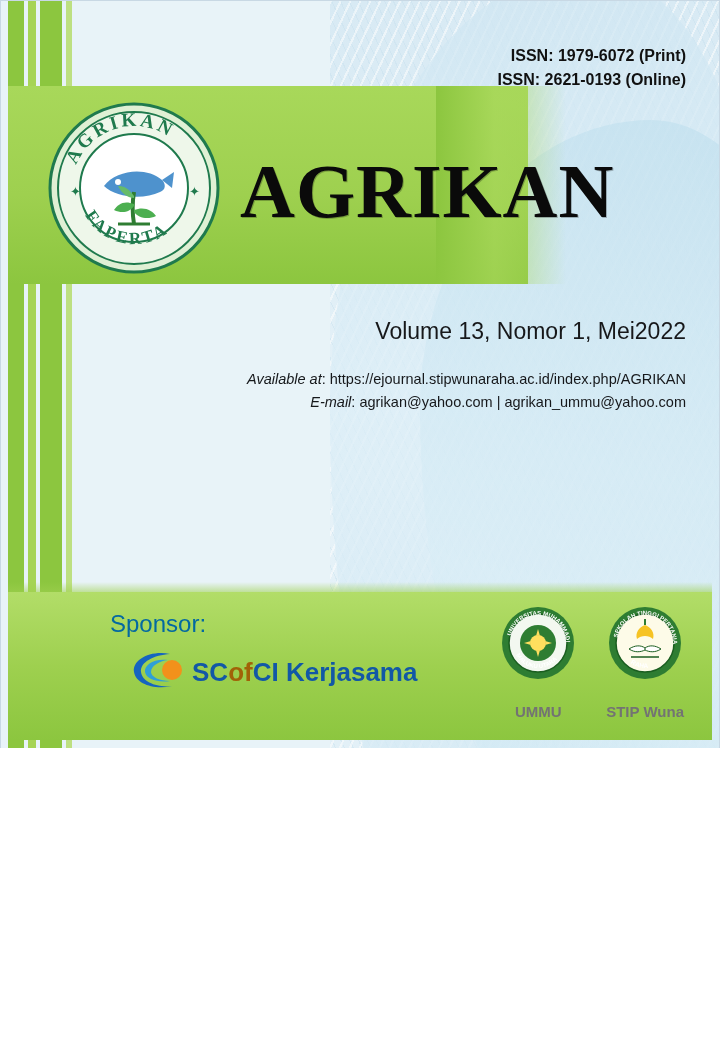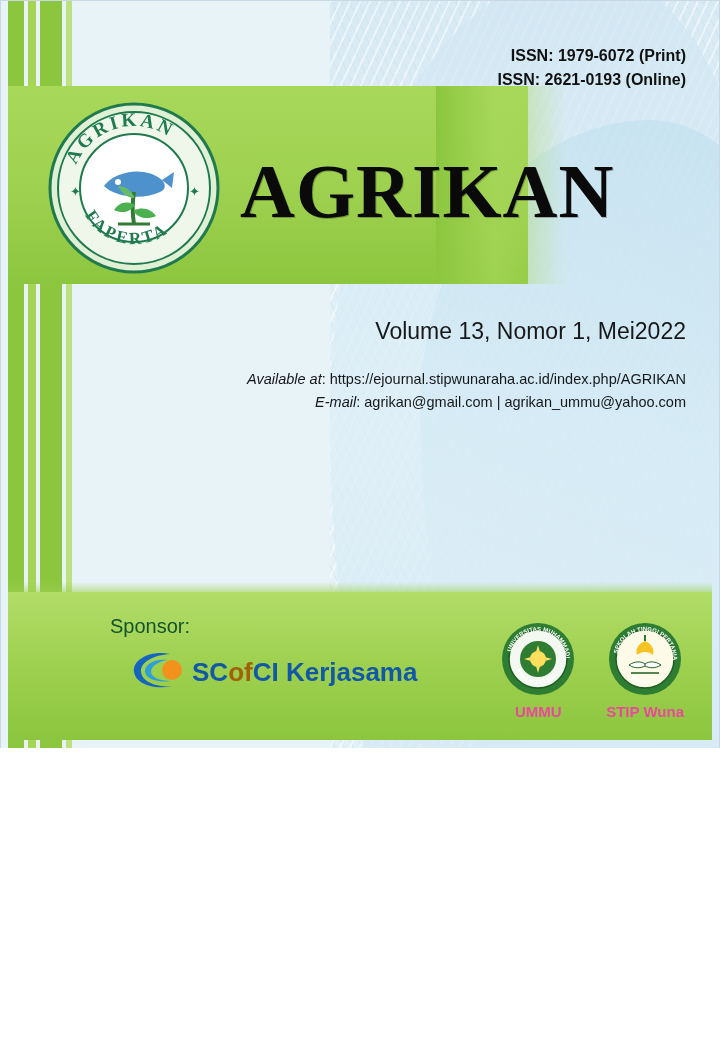--- a/index.html
+++ b/index.html
@@ -168,22 +168,22 @@
   .kerjasama .k-line {
     font-size: 19.5px;
     color: #111;
     line-height: 1.35;
   }
 
   
   .sponsor-label {
     position: absolute;
     left: 110px; bottom: 110px;
-    font-size: 20px;
-    color: #14532d;
+    font-size: 24px;
+    color: #0369a1;
     z-index: 25;
   }
   .sponsor-logo {
     position: absolute;
     left: 128px; bottom: 52px;
     display: flex;
     align-items: center;
     z-index: 25;
   }
   .sponsor-logo .sp-text {
@@ -199,22 +199,22 @@
     position: absolute;
     right: 36px; bottom: 28px;
     display: flex;
     gap: 30px;
     z-index: 25;
   }
   .seal-item { text-align: center; }
   .seal-caption {
     font-size: 15px;
     font-weight: bold;
-    color: #ec4899;
-    margin-top: 2px;
+    color: #737373;
+    margin-top: 18px;
   }
 </style>
 </head>
 <body>
 
 <div class="cover">
 
   <div class="bg-base"></div>
   <div class="bg-texture"></div>
   <div class="bg-curve"></div>
@@ -270,21 +270,21 @@
 
   <div class="journal-title">AGRIKAN</div>
 
   <div class="volume">Volume 13, Nomor 1, Mei2022</div>
 
   <div class="avail">
     <div>
       <i>Available at</i><span>: </span><span>https://ejournal.stipwunaraha.ac.id/index.php/AGRIKAN</span>
     </div>
     <div>
-      <i>E-mail</i><span>: </span><span>agrikan@gmail.com | agrikan_ummu@yahoo.com</span>
+      <i>E-mail</i><span>: </span><span>agrikan@yahoo.com | agrikan_ummu@yahoo.com</span>
     </div>
   </div>
 
 
   <div class="sponsor-label">Sponsor:</div>
   <div class="sponsor-logo">
     <svg width="58" height="48" viewBox="0 0 58 48" xmlns="http://www.w3.org/2000/svg">
       <path d="M42 6 C22 2, 4 12, 6 24 C8 36, 26 42, 44 38 C30 40, 14 34, 13 24 C12 14, 26 7, 42 6 Z" fill="#1565c0"></path>
       <path d="M40 12 C26 10, 16 17, 17 24 C18 31, 30 35, 42 33 C32 33, 23 29, 23 24 C23 18, 31 13, 40 12 Z" fill="#2f9fd8"></path>
       <circle cx="44" cy="22" r="10" fill="#f2911b"></circle>

